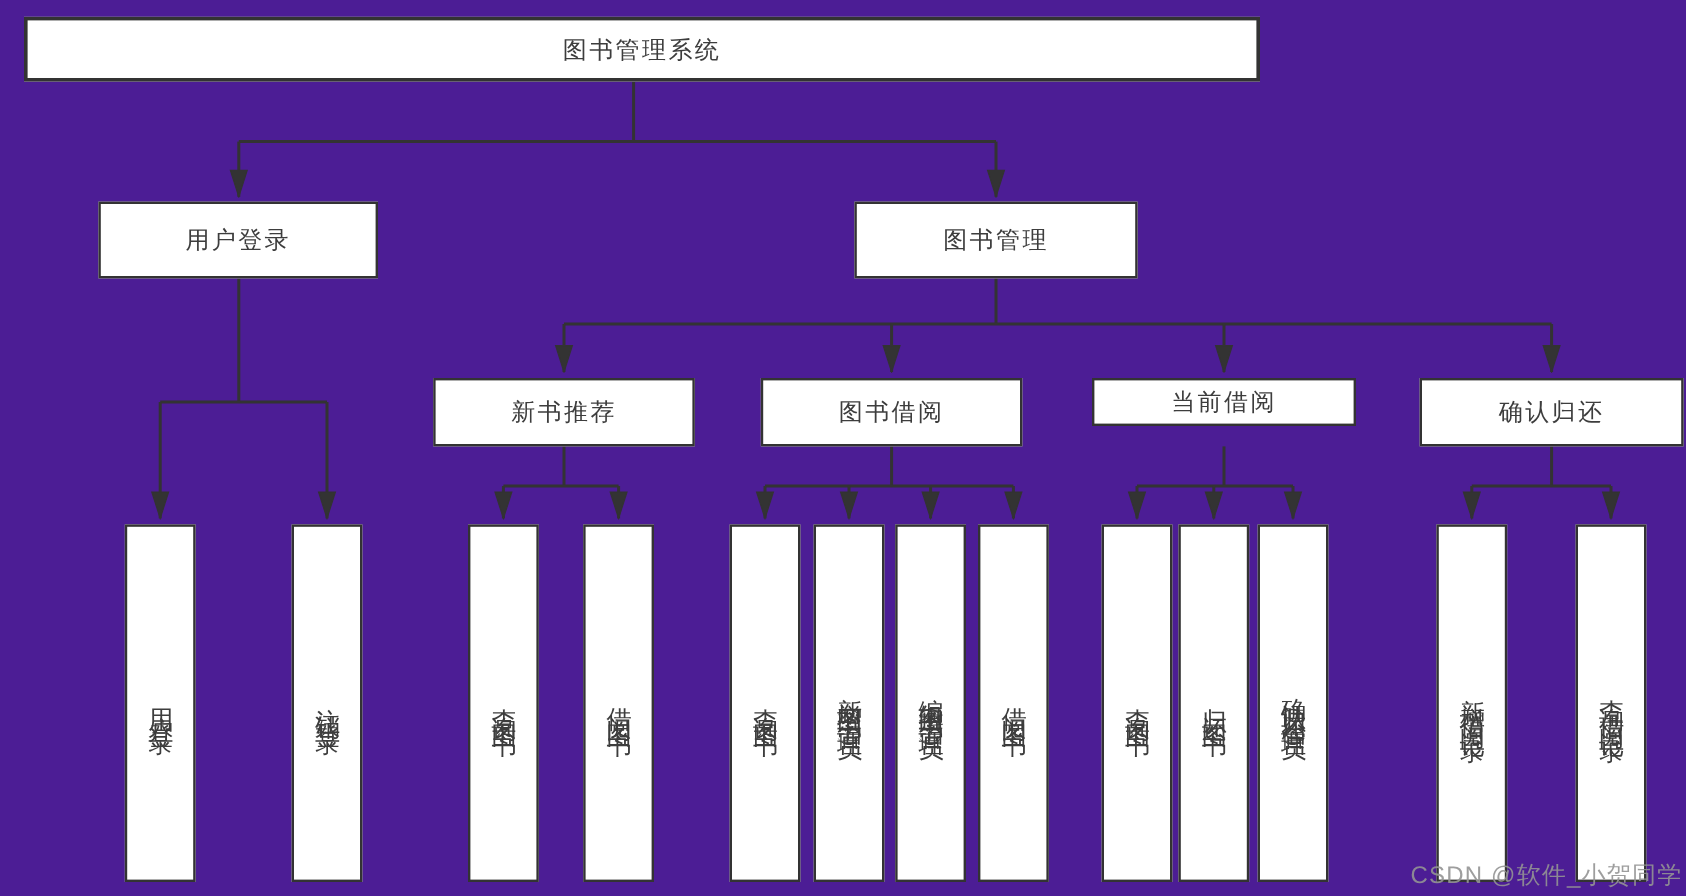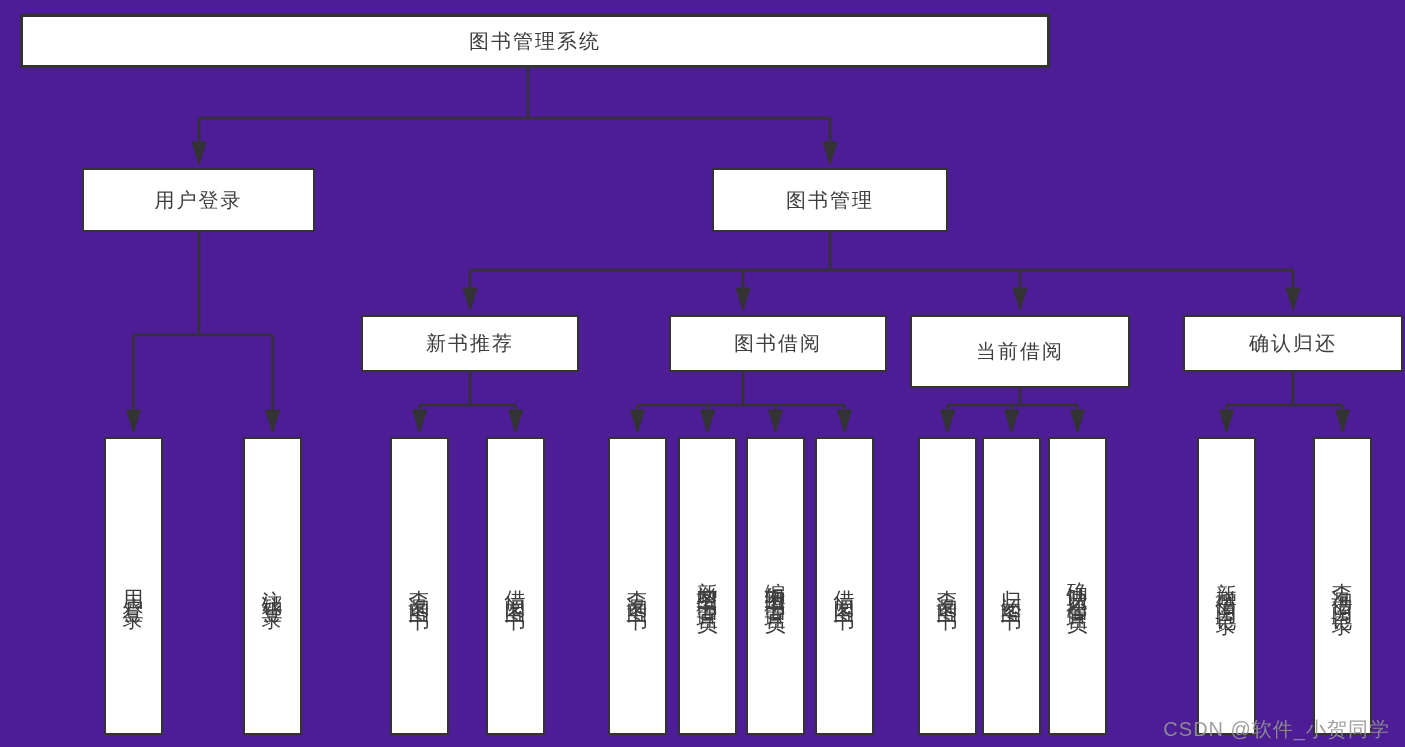--- a/index.html
+++ b/index.html
@@ -39,21 +39,21 @@
     top: 437px; width: 59px; height: 298px;
     writing-mode: vertical-rl;
     text-orientation: mixed;
     font-size: 21px;
     line-height: 1;
     letter-spacing: 0.32em;
   }
   .leaf.long { letter-spacing: 0.22em; }
   .watermark {
     position: absolute;
-    right: 15px; bottom: 4px;
+    right: 3px; bottom: 4px;
     font-size: 20px;
     letter-spacing: 1px;
     color: rgba(148, 148, 148, 0.9);
     z-index: 5;
   }
 </style>
 </head>
 <body>
 
 <div class="stage">
@@ -115,24 +115,24 @@
   <div class="box hbox" style="left:82px; top:168px; width:233px; height:64px;">
     <span>用户登录</span>
   </div>
   <div class="box hbox" style="left:712px; top:168px; width:236px; height:64px;">
     <span>图书管理</span>
   </div>
 
   <div class="box hbox" style="left:361px; top:315px; width:218px; height:57px;">
     <span>新书推荐</span>
   </div>
-  <div class="box hbox" style="left:634px; top:315px; width:218px; height:57px;margin-left:35px;">
+  <div class="box hbox" style="left:634px; top:315px; width:218px; height:57px;">
     <span>图书借阅</span>
   </div>
-  <div class="box hbox" style="left:910px; top:315px; width:220px; height:73px;">
+  <div class="box hbox" style="left:910px; top:315px; width:220px; height:40px;">
     <span>当前借阅</span>
   </div>
   <div class="box hbox" style="left:1183px; top:315px; width:220px; height:57px;">
     <span>确认归还</span>
   </div>
 
   <div class="box leaf" style="left:104px;">
     <span>用户登录</span>
   </div>
   <div class="box leaf" style="left:243px;">

